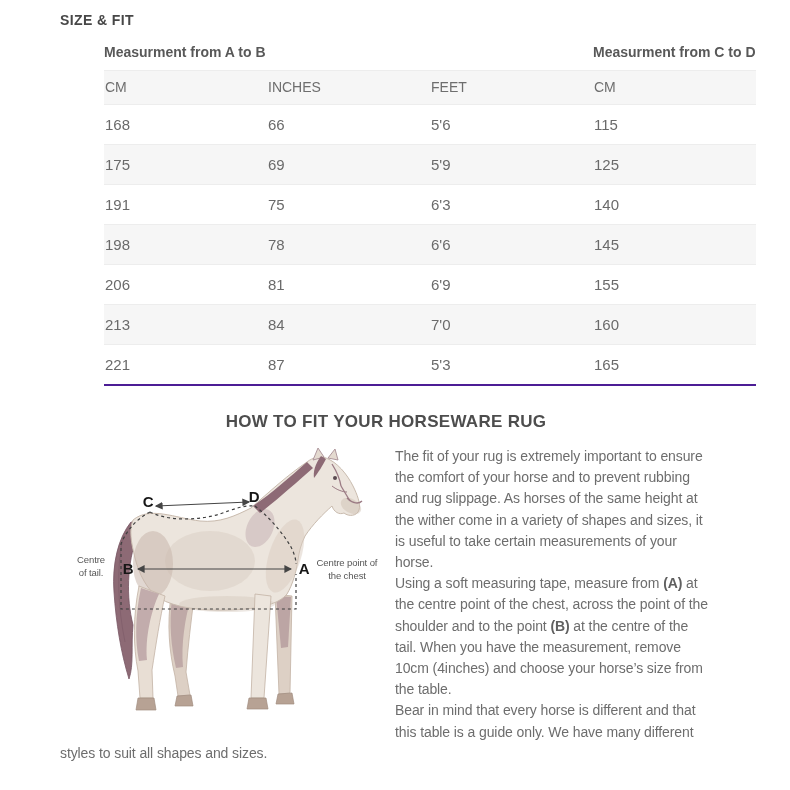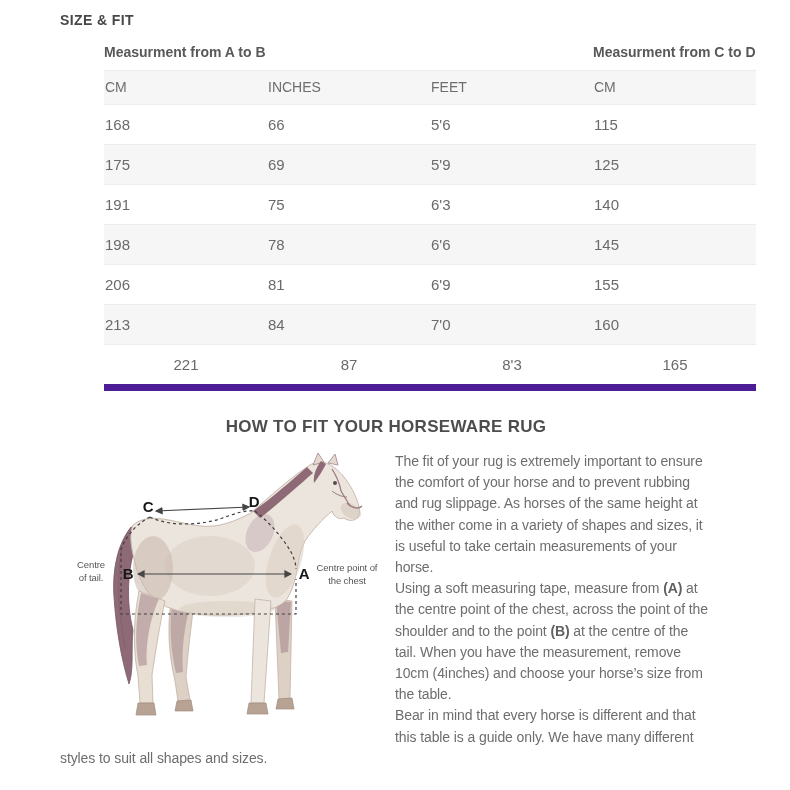--- a/index.html
+++ b/index.html
@@ -28,21 +28,21 @@
   }
   tr.cols-row td {
     background: #f6f6f6; border-top: 1px solid #ededed;
     font-size: 14px; color: #6e6e6e; padding: 8px 0 9px 1px;
   }
   tbody.data-rows td {
     font-size: 15px; color: #6a6a6a;
     padding: 11px 0 11px 1px; border-top: 1px solid #ededed;
   }
   tbody.data-rows tr:nth-child(even) td { background: #f6f6f6; }
-  tbody.data-rows tr:last-child td { border-bottom: 7px solid #4c1d95; text-align: center; }
+  tbody.data-rows tr:last-child td { border-bottom: 2px solid #4c1d95; }
 
   .fit-heading {
     margin-top: 26px; text-align: center;
     font-size: 17px; font-weight: bold; color: #4d4d4d; letter-spacing: .3px;
   }
 
   .guide {
     margin-top: 14px;
     font-size: 14px; line-height: 21.2px; color: #6d6d6d; letter-spacing: -0.1px;
   }
@@ -122,21 +122,21 @@
       </tr>
       <tr>
         <td>213</td>
         <td>84</td>
         <td>7'0</td>
         <td>160</td>
       </tr>
       <tr>
         <td>221</td>
         <td>87</td>
-        <td>8'3</td>
+        <td>5'3</td>
         <td>165</td>
       </tr>
     </tbody>
   </table>
 
   <div class="fit-heading">HOW TO FIT YOUR HORSEWARE RUG</div>
 
   <div class="guide">
     <div class="diagram-float">
       <svg viewBox="0 0 337 292" aria-hidden="true">

